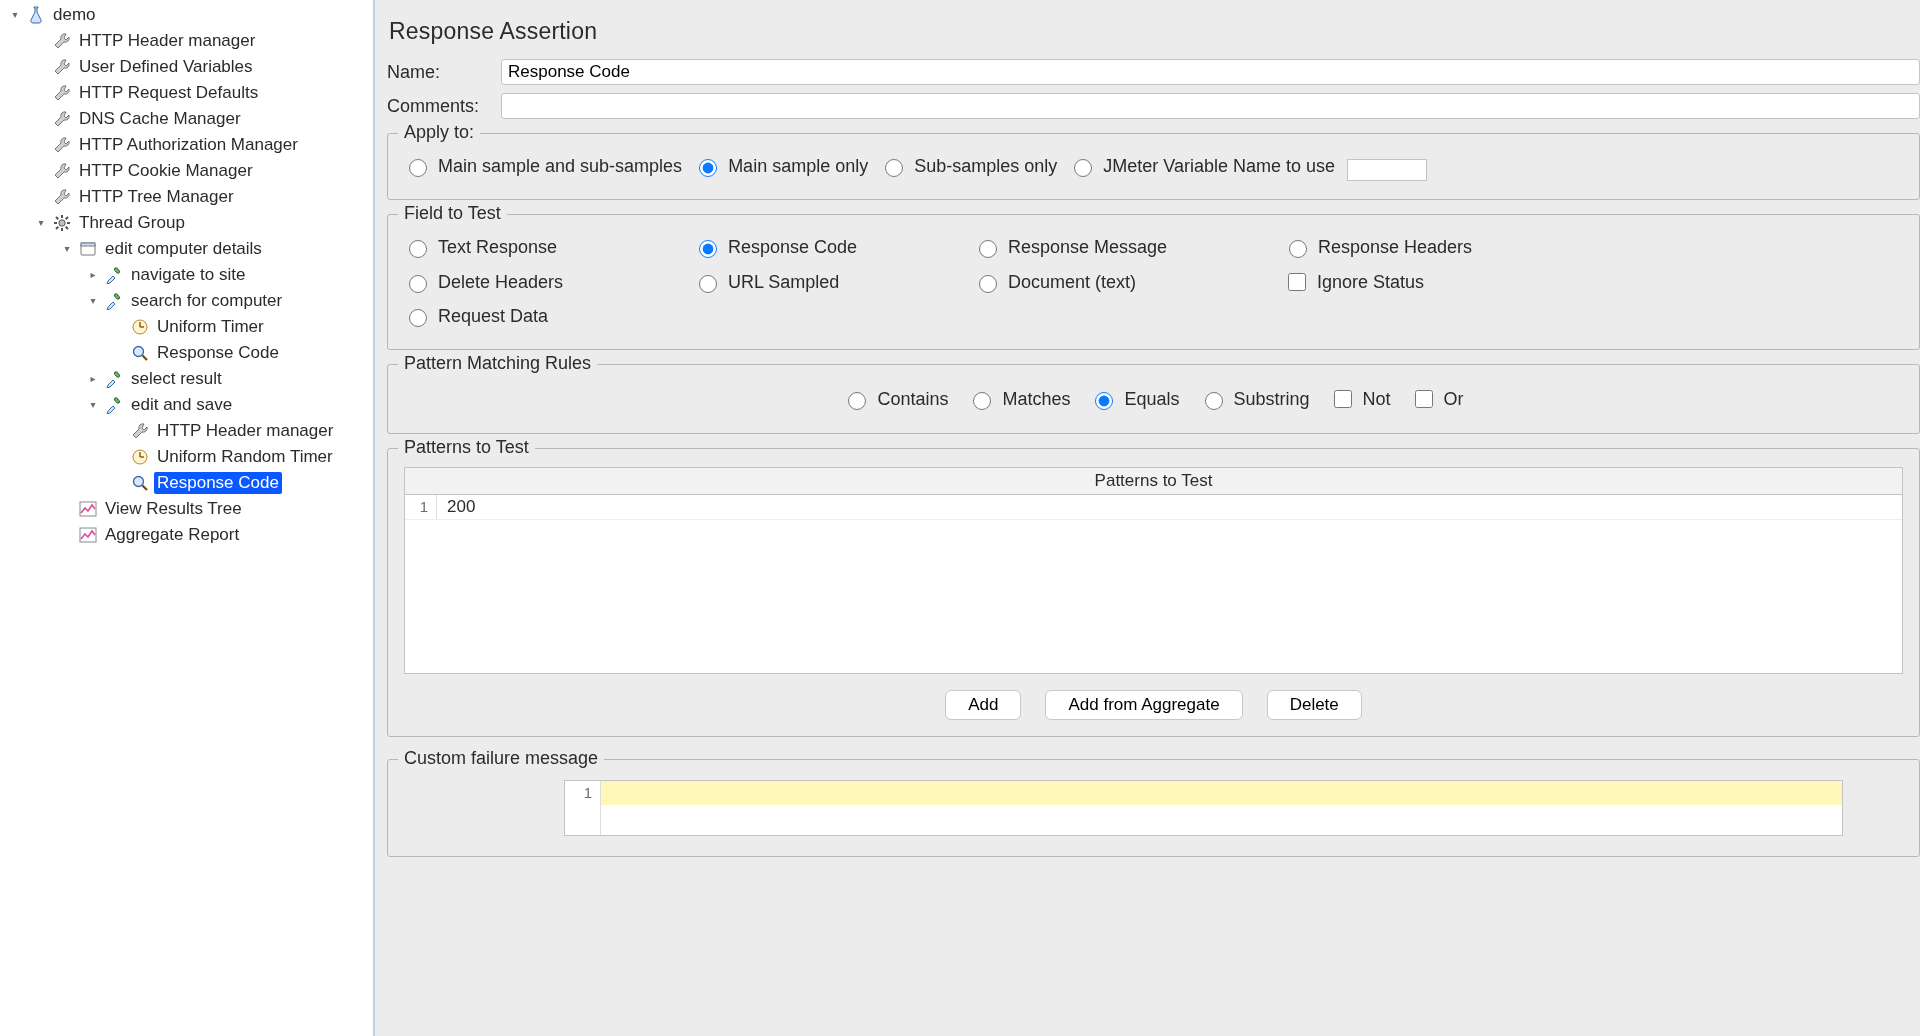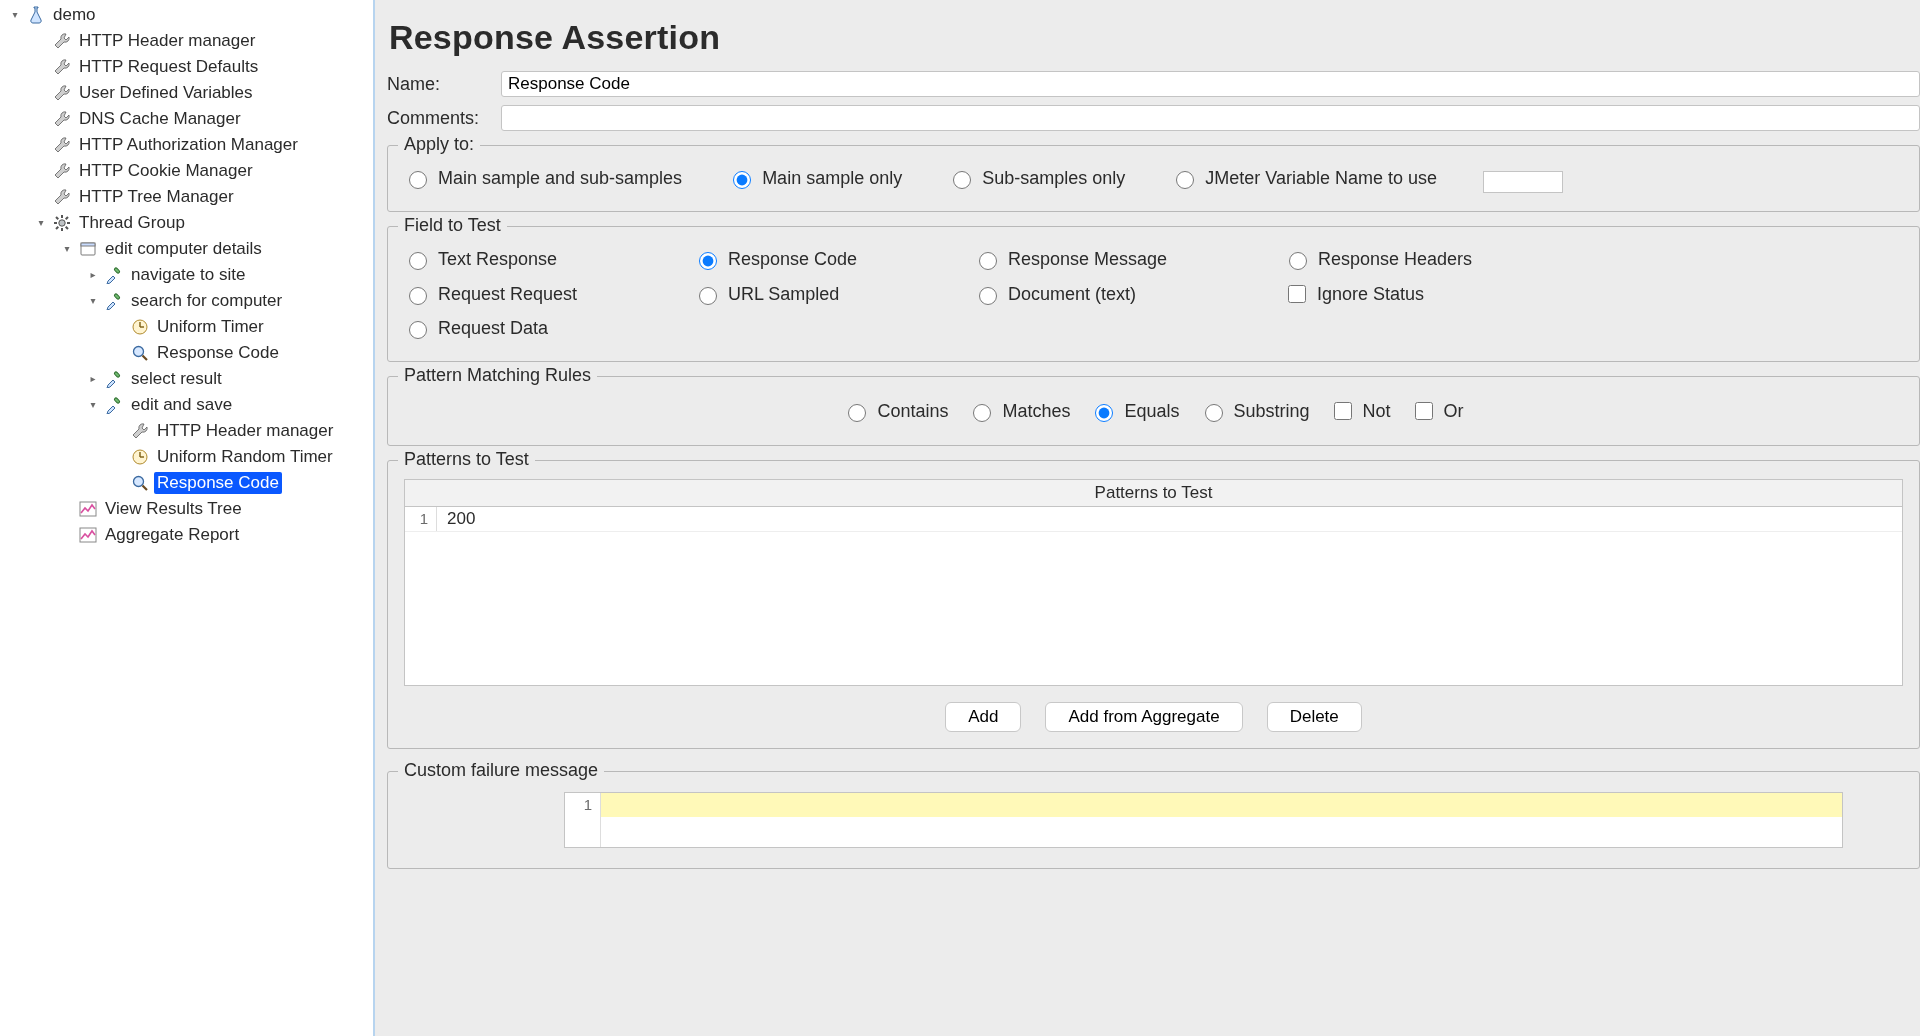--- a/index.html
+++ b/index.html
@@ -55,22 +55,22 @@
     color: #fff;
   }
   
   .right-panel {
     flex: 1;
     background: #ececec;
     overflow: auto;
     padding: 18px 0 0 12px;
   }
   .panel-title {
-    font-size: 34px;
-    font-weight: 700;
+    font-size: 23px;
+    font-weight: 400;
     letter-spacing: 0.2px;
     margin: 0 0 14px 0;
     padding-left: 2px;
   }
   .form-row {
     display: flex;
     align-items: center;
     gap: 8px;
     margin-bottom: 8px;
   }
@@ -100,21 +100,21 @@
     position: absolute;
     top: -12px;
     left: 10px;
     background: #ececec;
     padding: 0 6px;
     font-size: 18px;
   }
   .radio-row, .check-row {
     display: flex;
     align-items: center;
-    gap: 46px;
+    gap: 12px;
     flex-wrap: wrap;
   }
   .radio-item, .check-item {
     display: inline-flex;
     align-items: center;
     gap: 8px;
     font-size: 18px;
     white-space: nowrap;
     margin-bottom: 6px;
   }
@@ -242,31 +242,31 @@
         <span class="label">HTTP Header manager</span>
       </div>
       <div class="tree-row">
         <span class="spacer" style="width: 30px;"></span>
         <span class="toggle"></span>
         <span class="icon">
           <svg width="18" height="18" viewBox="0 0 18 18">
             <path d="M13 2a4 4 0 0 0-5 5L2 13l3 3 6-6a4 4 0 0 0 5-5l-3 3-2-2z" fill="#cfcfcf" stroke="#5a5a5a" stroke-width="0.8"></path>
           </svg>
         </span>
+        <span class="label">User Defined Variables</span>
+      </div>
+      <div class="tree-row">
+        <span class="spacer" style="width: 30px;"></span>
+        <span class="toggle"></span>
+        <span class="icon">
+          <svg width="18" height="18" viewBox="0 0 18 18">
+            <path d="M13 2a4 4 0 0 0-5 5L2 13l3 3 6-6a4 4 0 0 0 5-5l-3 3-2-2z" fill="#cfcfcf" stroke="#5a5a5a" stroke-width="0.8"></path>
+          </svg>
+        </span>
         <span class="label">HTTP Request Defaults</span>
-      </div>
-      <div class="tree-row">
-        <span class="spacer" style="width: 30px;"></span>
-        <span class="toggle"></span>
-        <span class="icon">
-          <svg width="18" height="18" viewBox="0 0 18 18">
-            <path d="M13 2a4 4 0 0 0-5 5L2 13l3 3 6-6a4 4 0 0 0 5-5l-3 3-2-2z" fill="#cfcfcf" stroke="#5a5a5a" stroke-width="0.8"></path>
-          </svg>
-        </span>
-        <span class="label">User Defined Variables</span>
       </div>
       <div class="tree-row">
         <span class="spacer" style="width: 30px;"></span>
         <span class="toggle"></span>
         <span class="icon">
           <svg width="18" height="18" viewBox="0 0 18 18">
             <path d="M13 2a4 4 0 0 0-5 5L2 13l3 3 6-6a4 4 0 0 0 5-5l-3 3-2-2z" fill="#cfcfcf" stroke="#5a5a5a" stroke-width="0.8"></path>
           </svg>
         </span>
         <span class="label">DNS Cache Manager</span>
@@ -505,21 +505,21 @@
           <label class="radio-item">
             <input type="radio" name="ftt" style="">
             <span>Response Message</span>
           </label>
           <label class="radio-item">
             <input type="radio" name="ftt" style="">
             <span>Response Headers</span>
           </label>
           <label class="radio-item">
             <input type="radio" name="ftt" style="">
-            <span>Request Request</span>
+            <span>Delete Headers</span>
           </label>
           <label class="radio-item">
             <input type="radio" name="ftt" style="">
             <span>URL Sampled</span>
           </label>
           <label class="radio-item">
             <input type="radio" name="ftt" style="">
             <span>Document (text)</span>
           </label>
           <label class="radio-item">

